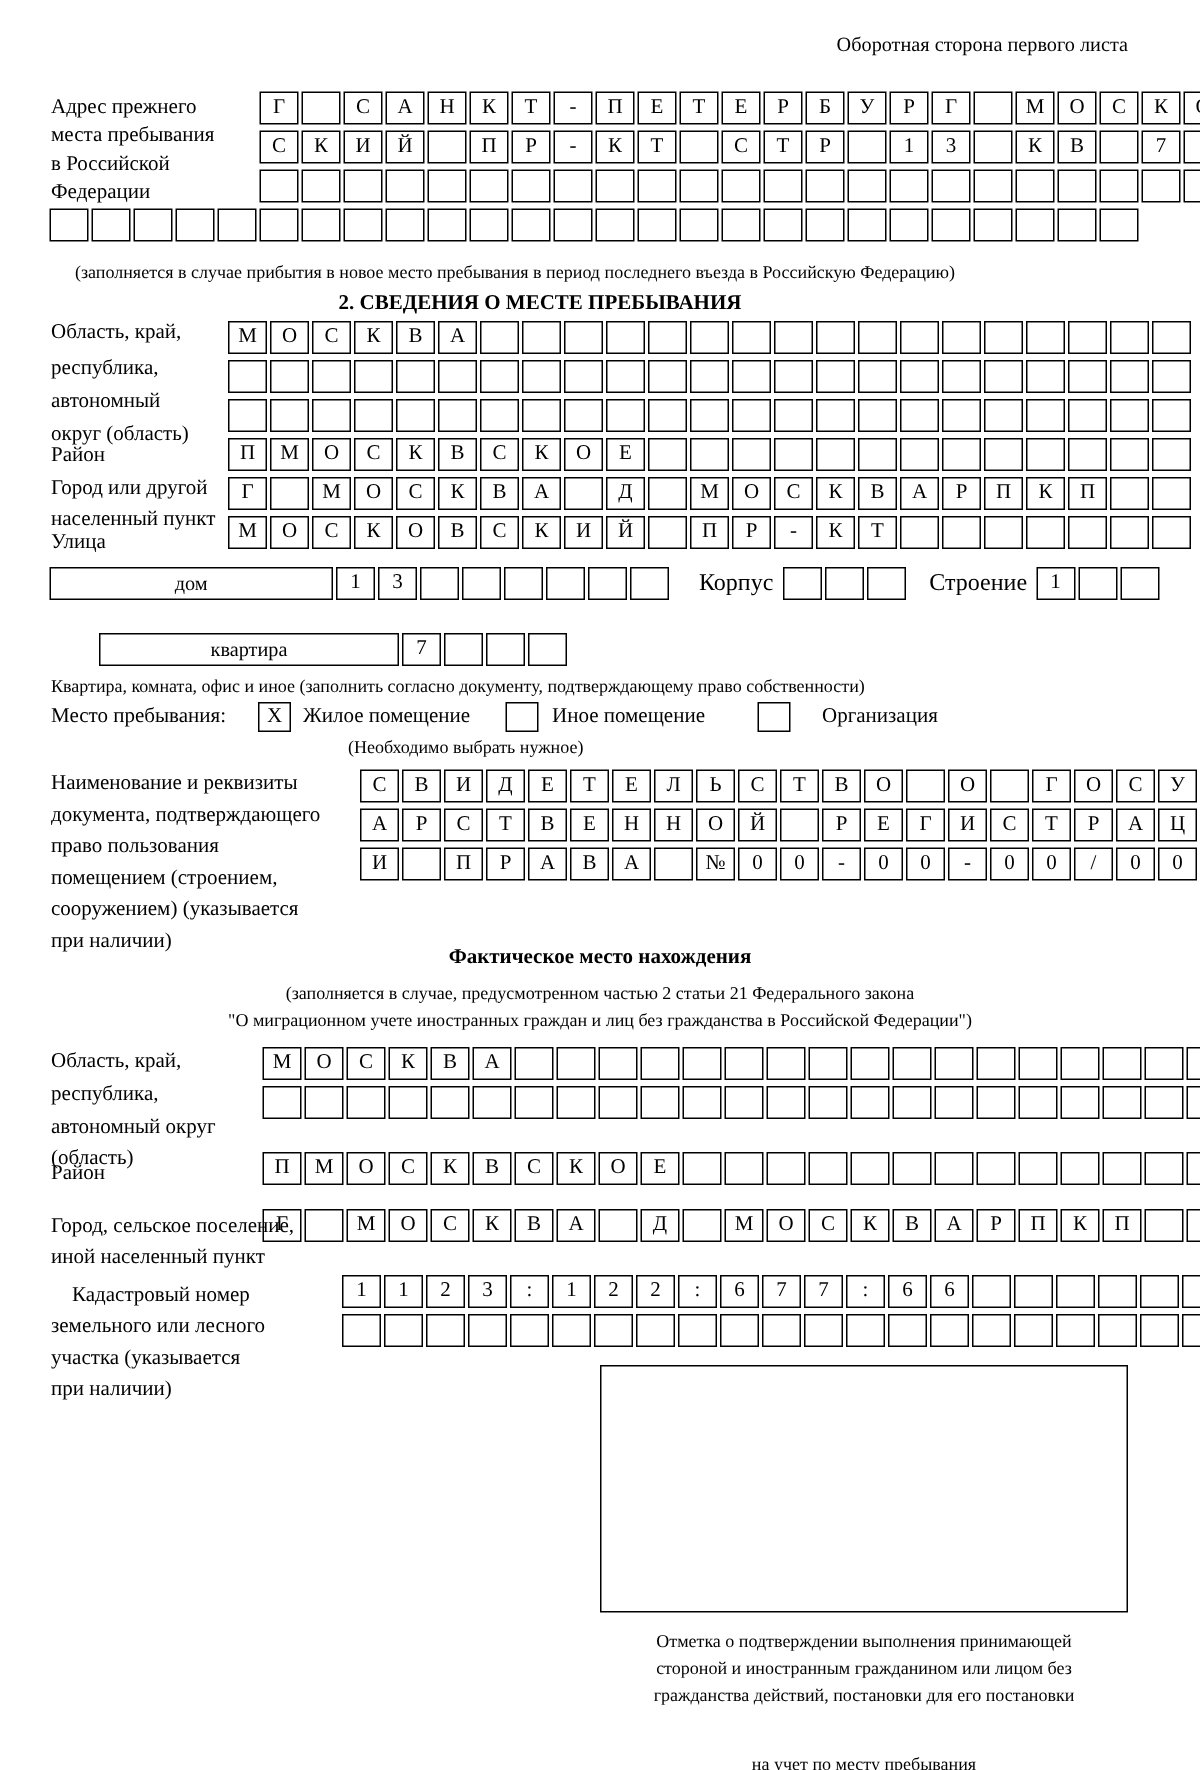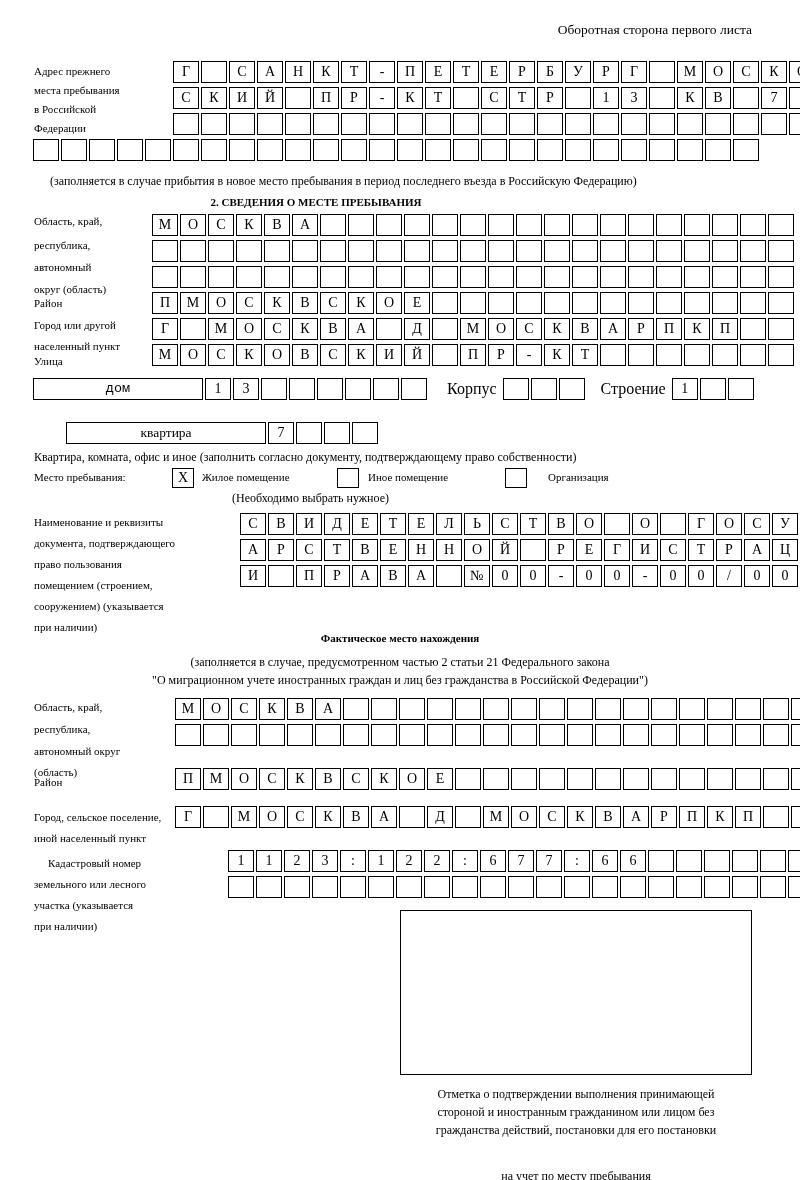--- a/index.html
+++ b/index.html
@@ -13,21 +13,21 @@
   }
   .page{position:relative;width:800px;height:1180px;}
 
   .hdr-right{
     position:absolute;right:48px;top:22px;
     font-size:13.5px;
   }
 
   .lbl{
     position:absolute;
-    font-size:11px;
+    font-size:14px;
     line-height:19px;
     white-space:pre;
   }
   .bold{font-weight:bold;}
   .xsmall{font-size:12px;}
 
   
   .row{position:absolute;display:flex;}
   .cell{
     width:26px;height:22px;
@@ -175,21 +175,21 @@
       <div class="cell"></div>
       <div class="cell"></div>
       <div class="cell"></div>
       <div class="cell"></div>
       <div class="cell"></div>
       <div class="cell"></div>
     </div>
 
   <div class="lbl xsmall" style="left:50px;top:172px;">(заполняется в случае прибытия в новое место пребывания в период последнего въезда в Российскую Федерацию)</div>
 
-  <div class="lbl bold" style="left:0;top:193px;width:632px;text-align:center;">2. СВЕДЕНИЯ О МЕСТЕ ПРЕБЫВАНИЯ</div>
+  <div class="lbl bold" style="left:0;top:193px;width:632px;text-align:center;padding-left:44px;">2. СВЕДЕНИЯ О МЕСТЕ ПРЕБЫВАНИЯ</div>
 
   <div class="lbl" style="left:34px;top:212px;">Область, край,</div>
   <div class="lbl" style="left:34px;top:236px;">республика,</div>
   <div class="lbl" style="left:34px;top:258px;">автономный</div>
   <div class="lbl" style="left:34px;top:280px;">округ (область)</div>
 
   <div class="row" id="s2-reg1" style="left:152px;top:214px;">
       <div class="cell">М</div>
       <div class="cell">О</div>
       <div class="cell">С</div>
@@ -341,21 +341,21 @@
       <div class="cell"></div>
       <div class="cell"></div>
       <div class="cell"></div>
       <div class="cell"></div>
       <div class="cell"></div>
       <div class="cell"></div>
       <div class="cell"></div>
     </div>
 
   <div class="row" style="left:33px;top:378px;">
-    <div class="wide-label" style="width:170px;font-family:Liberation Mono, monospace;">дом</div>
+    <div class="wide-label" style="width:189px;">дом</div>
     <span id="house-cells" style="display:flex;">
         <div class="cell">1</div>
         <div class="cell">3</div>
         <div class="cell"></div>
         <div class="cell"></div>
         <div class="cell"></div>
         <div class="cell"></div>
         <div class="cell"></div>
         <div class="cell"></div>
       </span>

